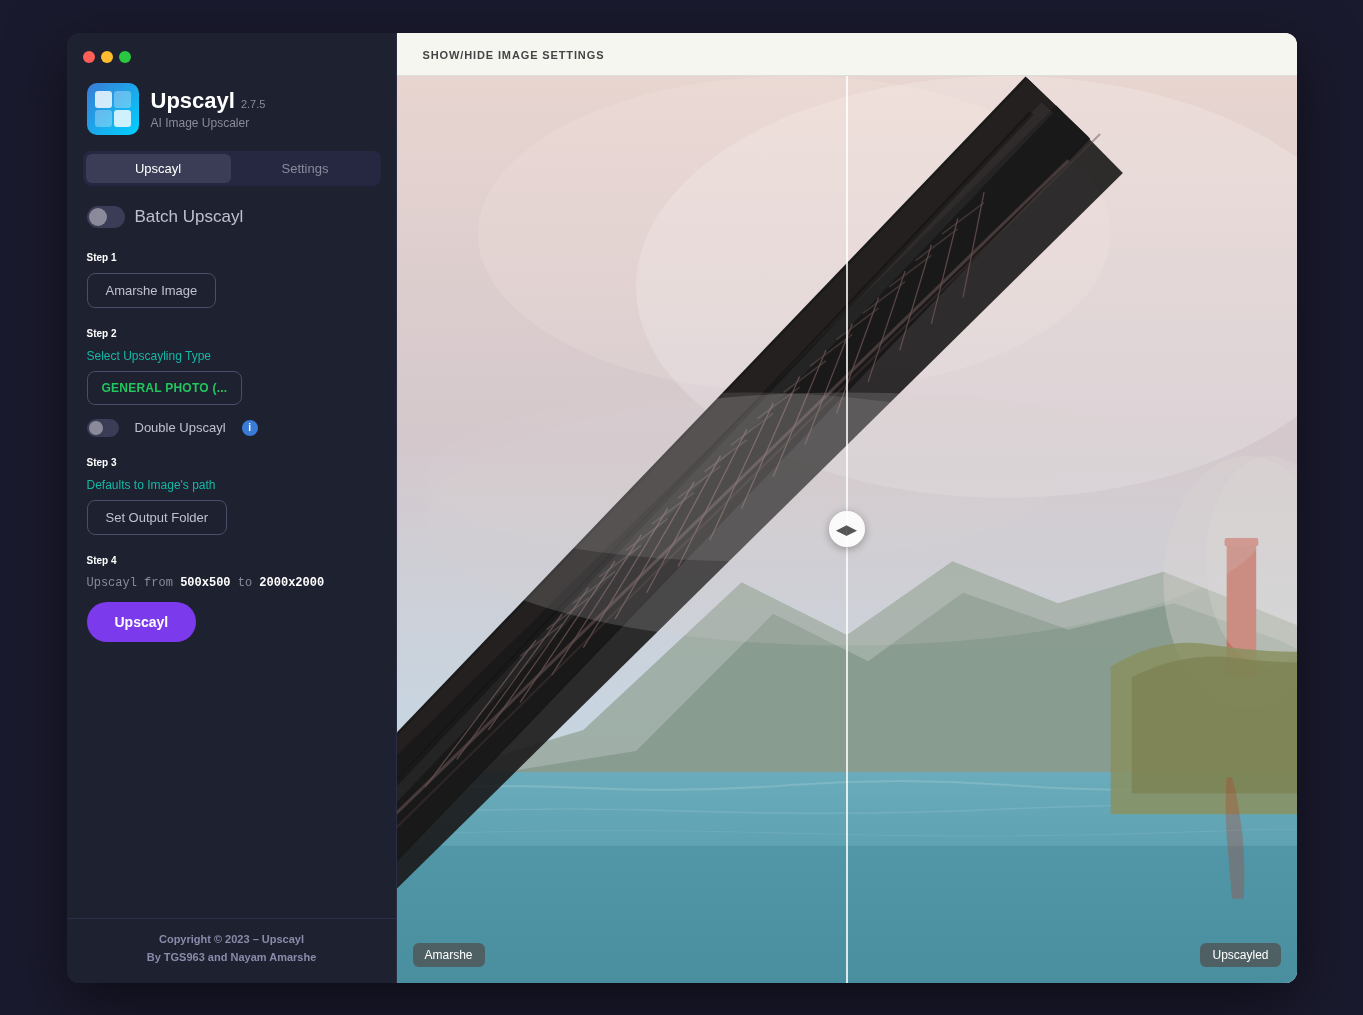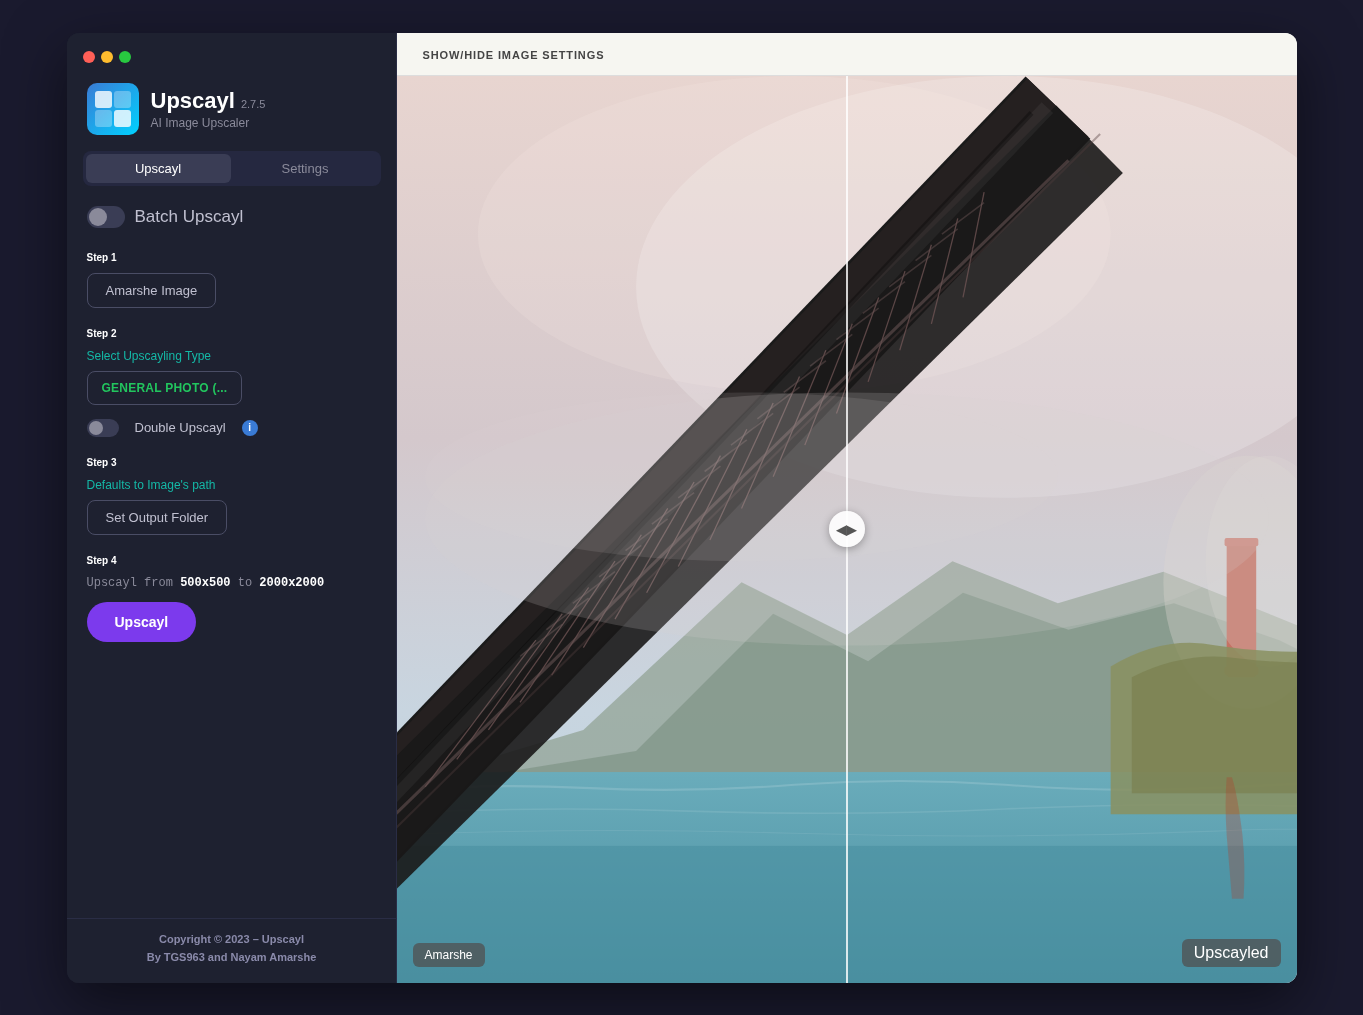--- a/index.html
+++ b/index.html
@@ -360,21 +360,21 @@
       padding: 5px 12px;
       border-radius: 6px;
       z-index: 20;
     }
     .label-upscayled {
       position: absolute;
       bottom: 16px;
       right: 16px;
       background: rgba(80,80,80,0.75);
       color: #fff;
-      font-size: 16px;
+      font-size: 12px;
       font-weight: 500;
       padding: 5px 12px;
       border-radius: 6px;
       z-index: 20;
     }
     .divider-line {
       width: 1px;
       background: #2a2d45;
       height: 100%;
       position: absolute;

